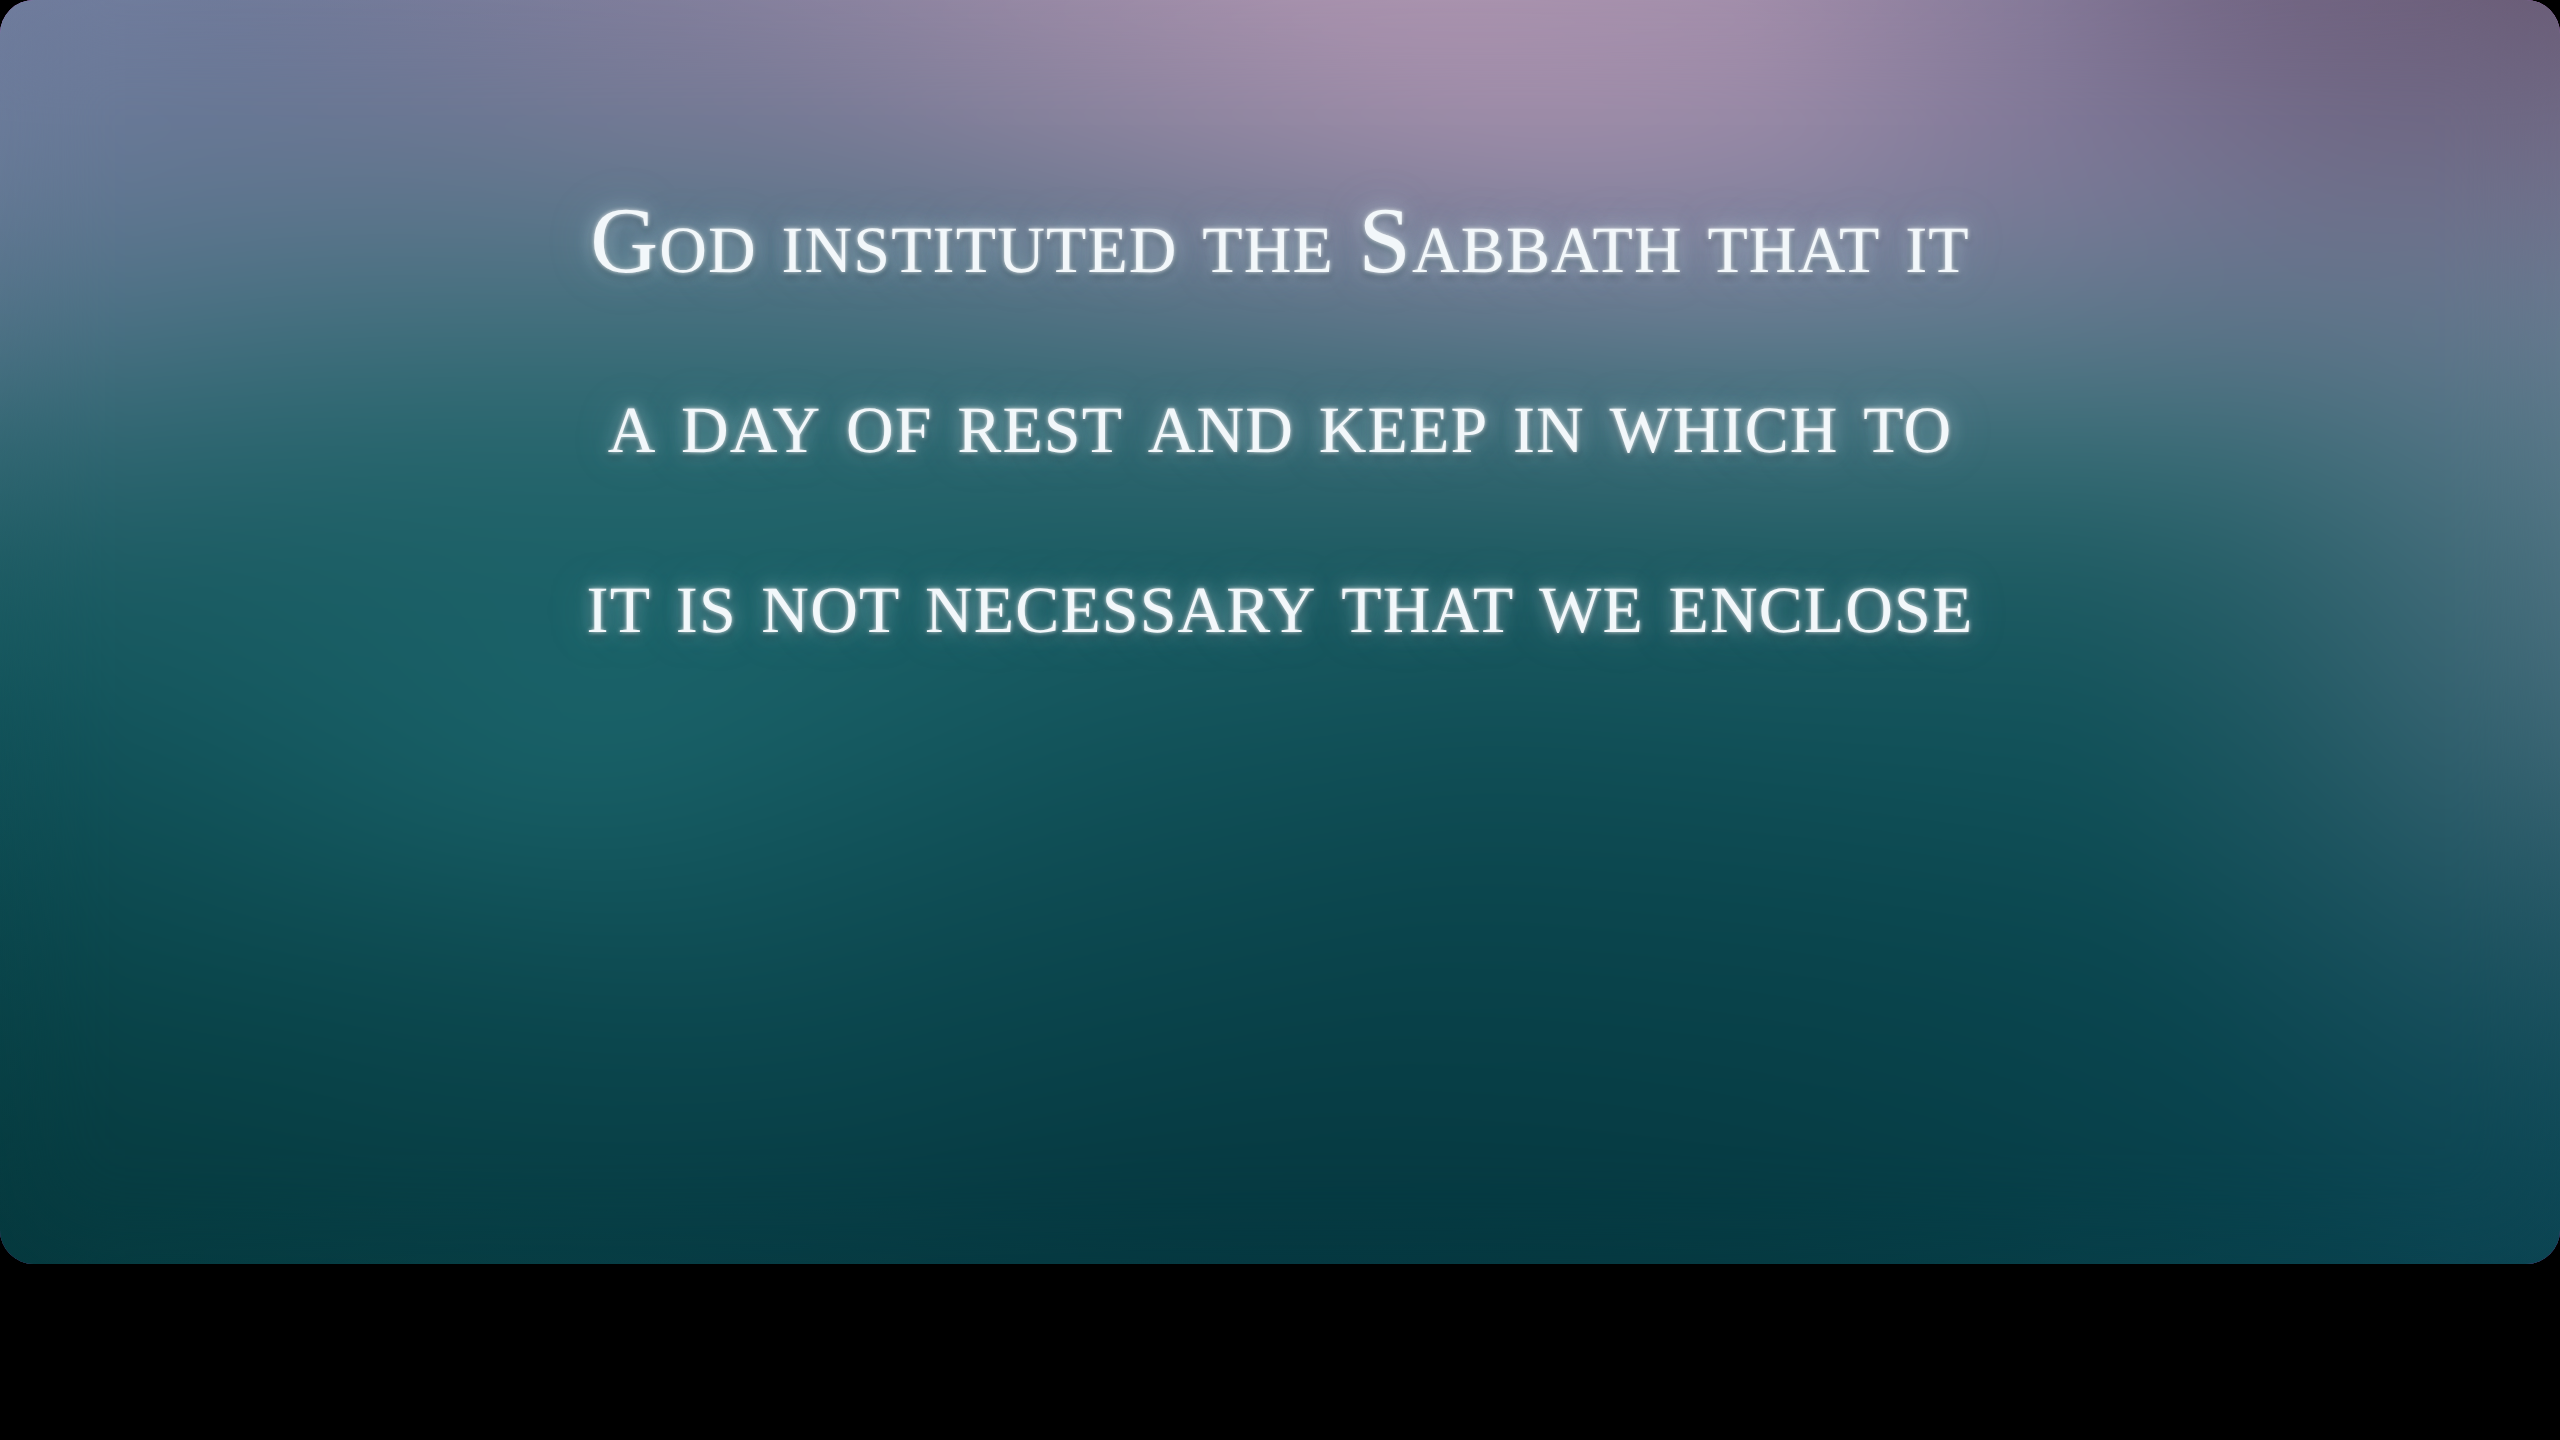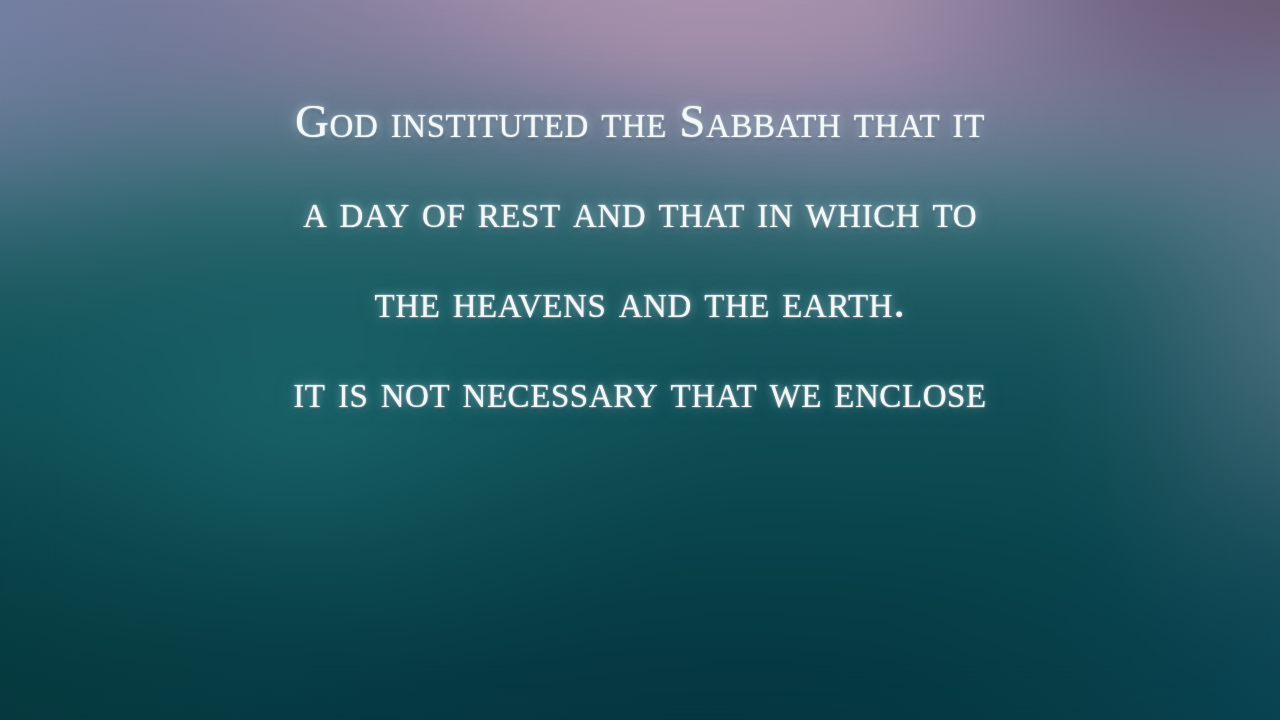--- a/index.html
+++ b/index.html
@@ -5,24 +5,25 @@
 <style>
   html, body {
     margin: 0;
     padding: 0;
     background: #000;
   }
 
   #slide {
     position: relative;
     width: 1280px;
-    height: 720px;
+    height: 632px;
     overflow: hidden;
     background: #d946ef;
     font-family: "Liberation Serif", "DejaVu Serif", serif;
+    border-radius: 17px;
   }
 
   
   .bg-layer {
     position: absolute;
     inset: 0;
     pointer-events: none;
   }
 
   
@@ -166,18 +167,17 @@
   <div class="bg-layer" id="bg-plum"></div>
   <div class="bg-layer" id="bg-steel"></div>
   <div class="bg-layer" id="bg-haze"></div>
   <div class="bg-layer" id="bg-teal"></div>
   <div class="bg-layer" id="bg-corners"></div>
   <div class="bg-layer" id="bg-vignette"></div>
   <div class="bg-layer" id="bg-soften"></div>
 
   <div id="quote-block">
     <div class="quote-line">God instituted the Sabbath that it</div>
-    <div class="quote-line">a day of rest and that in which to</div>
-    <div class="quote-line">the heavens and the earth.</div>
+    <div class="quote-line">a day of rest and keep in which to</div>
     <div class="quote-line">it is not necessary that we enclose</div>
   </div>
 
 </div>
 
 </body></html>

